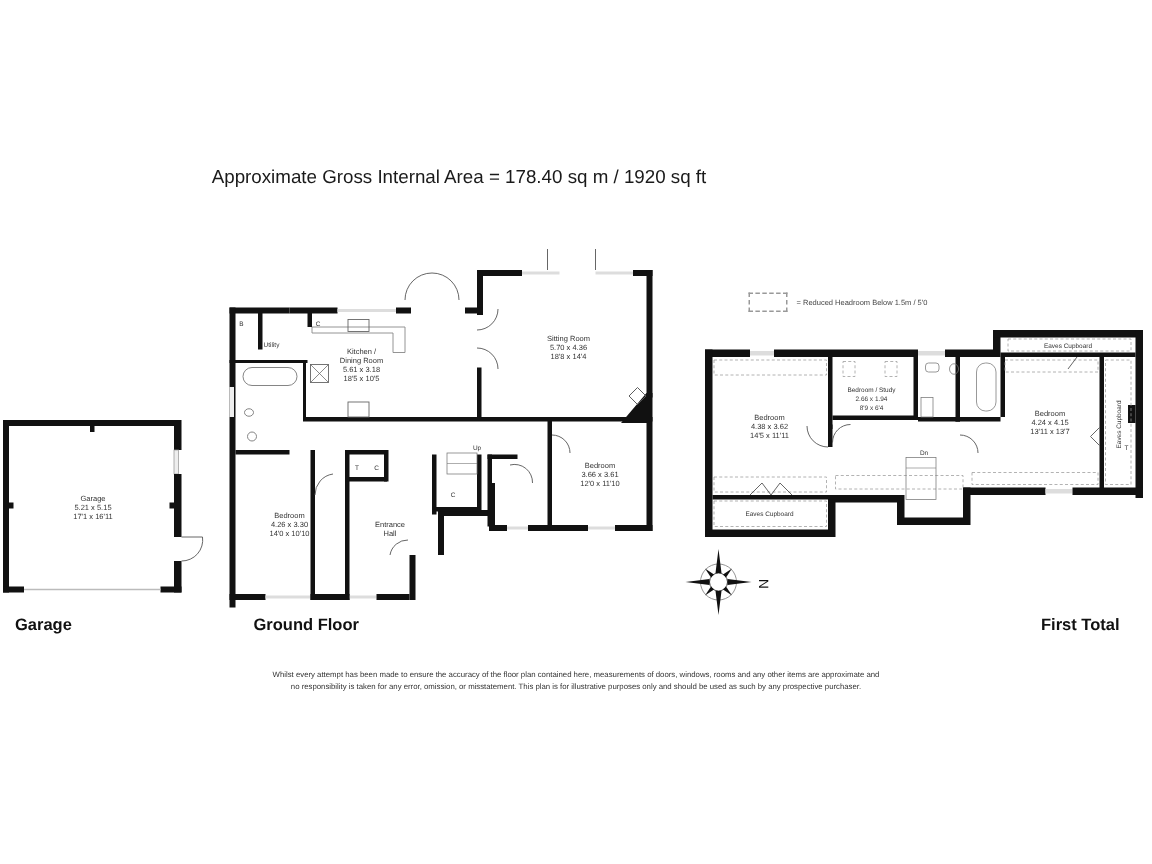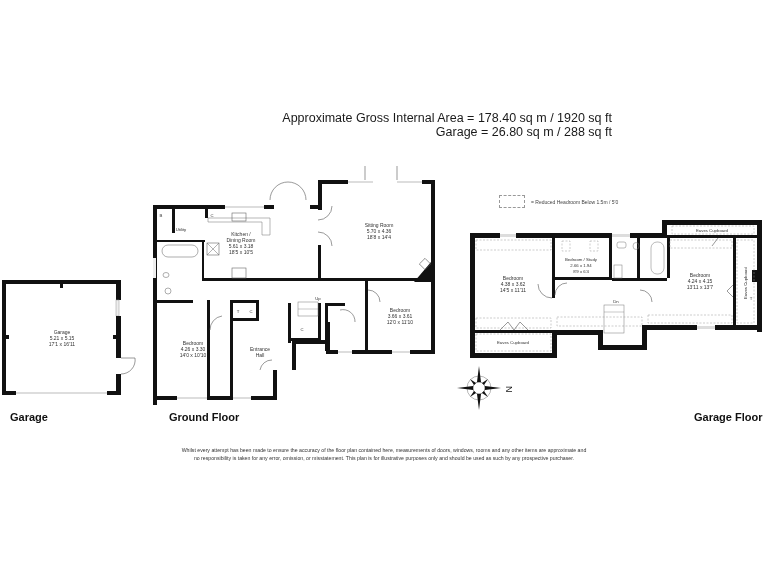--- a/index.html
+++ b/index.html
@@ -1,32 +1,31 @@
 <!DOCTYPE html>
 <html><head>
 <meta charset="utf-8">
 <style>
   html, body { margin:0; padding:0; background:#ffffff; }
   body { width:768px; height:576px; position:relative; overflow:hidden; font-family:"Liberation Sans", sans-serif; color:#222; }
-  .area-block { position:absolute; left:0; top:111px; width:612px; text-align:right; font-size:12.5px; line-height:14px; color:#1a1a1a; }
+  .area-block { position:absolute; left:0; top:111px; width:612px; text-align:center; font-size:12.5px; line-height:14px; color:#1a1a1a; }
   .area-block div { white-space:nowrap; }
   .legend { position:absolute; left:499px; top:195px; display:flex; align-items:center; font-size:5px; color:#444; }
   .legend .box { width:24px; height:11px; border:1px dashed #999; margin-right:6px; }
   .floor-label { position:absolute; font-weight:bold; font-size:11px; color:#111; }
   .disclaimer { position:absolute; left:0; width:768px; top:446px; text-align:center; font-size:5.2px; line-height:8px; color:#333; }
   svg { position:absolute; left:0; top:0; }
   .rl { font-family:"Liberation Sans", sans-serif; font-size:5px; fill:#333; text-anchor:middle; }
   .rl-s { font-family:"Liberation Sans", sans-serif; font-size:4.3px; fill:#333; text-anchor:middle; }
 </style>
 </head>
 <body>
 
 <div class="area-block">
   <div>Approximate Gross Internal Area = 178.40 sq m / 1920 sq ft</div>
-  <div>Garage = 26.80 sq m / 288 sq ft</div>
 </div>
 
 <div class="legend">
   <div class="box"></div>
   <span>= Reduced Headroom Below 1.5m / 5'0</span>
 </div>
 
 <svg width="768" height="576" viewBox="0 0 768 576">
 
   <g>
@@ -248,18 +247,18 @@
     <polygon points="-9,-9 -3,-5 -5,-3" fill="#111"></polygon>
     <polygon points="9,9 3,5 5,3" fill="#111"></polygon>
     <polygon points="9,-9 5,-3 3,-5" fill="#111"></polygon>
     <polygon points="-9,9 -5,3 -3,5" fill="#111"></polygon>
     <text x="27" y="4" font-family="Liberation Sans, sans-serif" font-size="9" fill="#111" transform="rotate(90 30 1)">N</text>
   </g>
 </svg>
 
 <div class="floor-label" style="left:10px; top:411px;">Garage</div>
 <div class="floor-label" style="left:153px; top:411px;margin-left:16px;">Ground Floor</div>
-<div class="floor-label" style="left:694px; top:411px;">Garage Floor</div>
+<div class="floor-label" style="left:694px; top:411px;">First Total</div>
 
 <div class="disclaimer">
   <div>Whilst every attempt has been made to ensure the accuracy of the floor plan contained here, measurements of doors, windows, rooms and any other items are approximate and</div>
   <div>no responsibility is taken for any error, omission, or misstatement. This plan is for illustrative purposes only and should be used as such by any prospective purchaser.</div>
 </div>
 
 </body></html>

